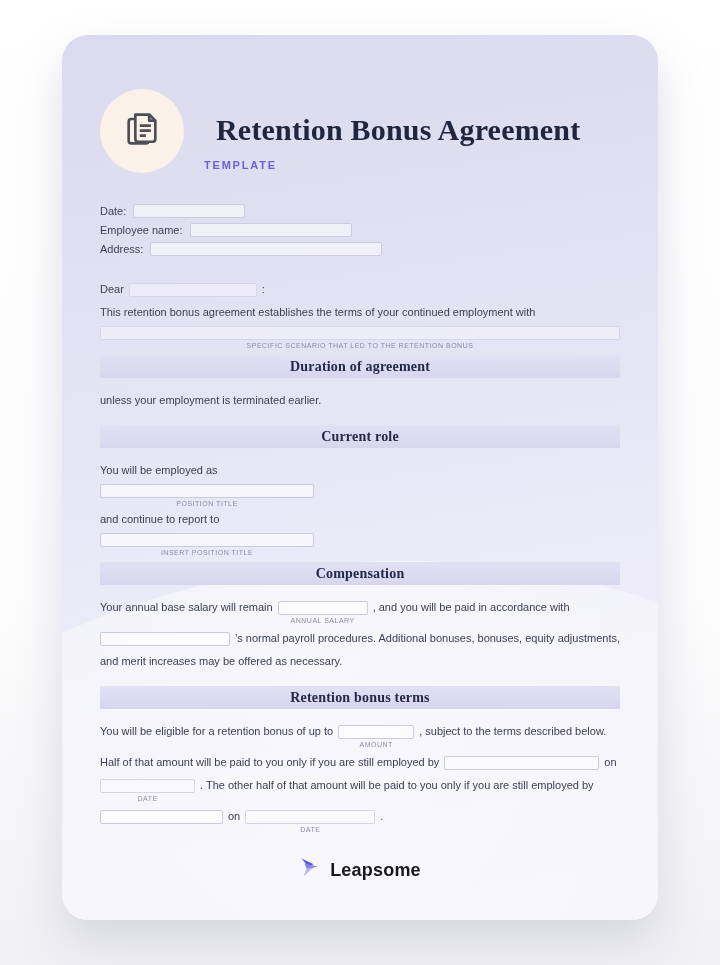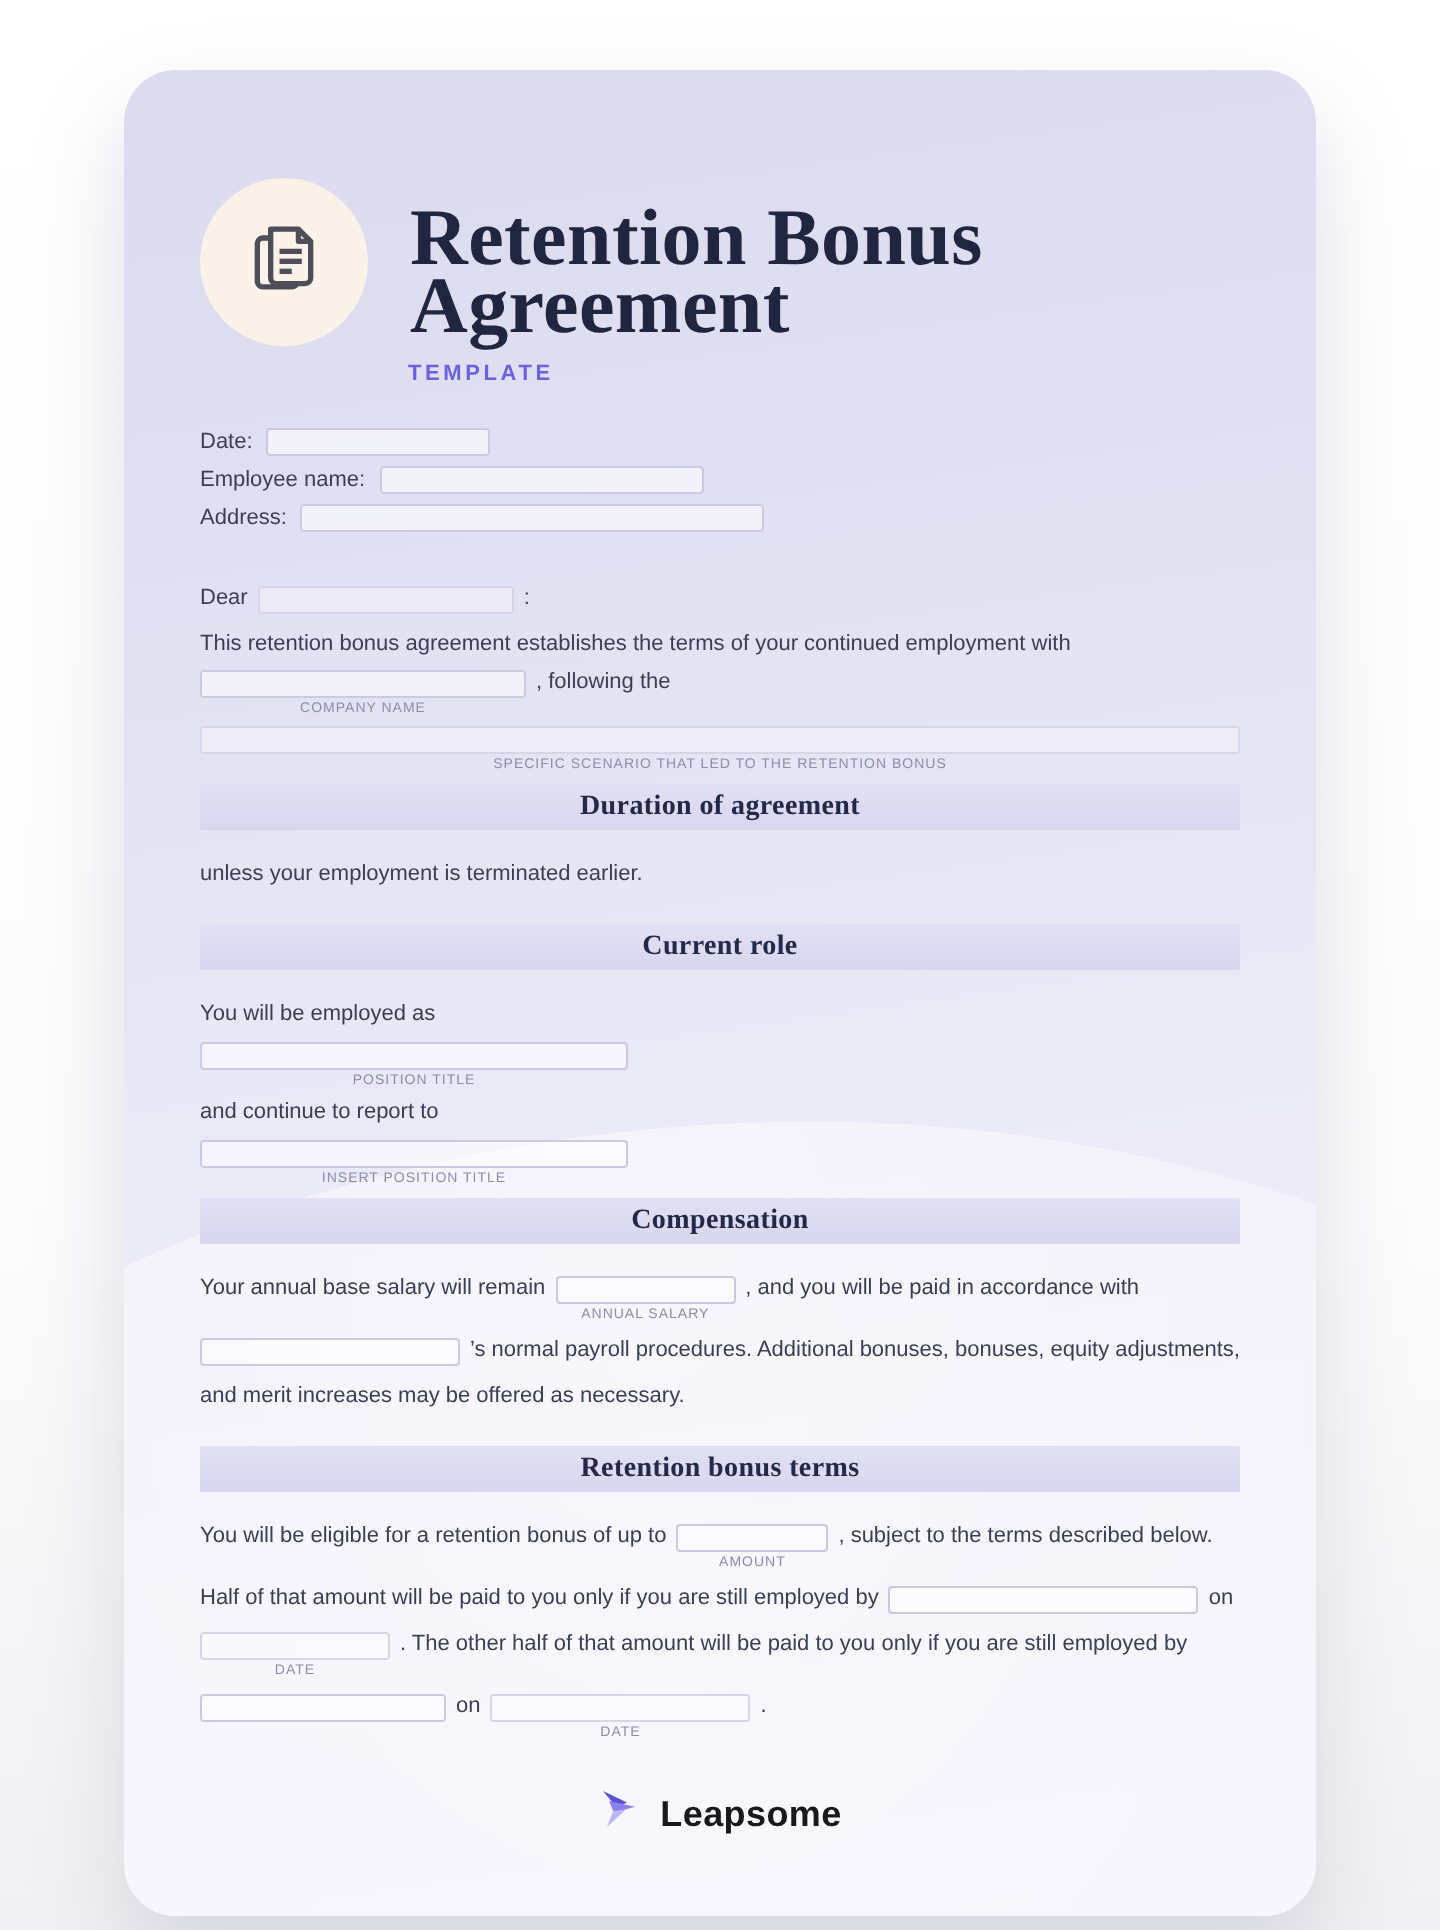--- a/index.html
+++ b/index.html
@@ -29,30 +29,30 @@
   .content{position:relative;z-index:1;}
 
   
   .header{display:flex;align-items:flex-start;gap:20px;}
   .icon-circle{
     flex:none;width:84px;height:84px;border-radius:50%;
     background:#FAF1E8;display:flex;align-items:center;justify-content:center;
   }
   .title-block{padding-top:12px;}
   .doc-title{
-    margin:1px;font-family:"Liberation Serif","DejaVu Serif",serif;
-    font-weight:bold;font-size:40px;line-height:34px;color:#20263F;letter-spacing:.2px;
+    margin:12px;font-family:"Liberation Serif","DejaVu Serif",serif;
+    font-weight:bold;font-size:30px;line-height:34px;color:#20263F;letter-spacing:.2px;
   }
   .badge{
     margin-top:11px;font-size:11px;font-weight:bold;
     letter-spacing:1.8px;color:#6A61DB;
   }
 
   
-  .meta{margin-top:18px;}
+  .meta{margin-top:28px;}
   .meta-row{display:flex;align-items:center;gap:7px;height:19px;}
   .label{font-size:11px;color:#3B3F54;}
 
   
   .line{
     display:flex;align-items:center;gap:5px;
     font-size:11px;color:#3A3E52;line-height:19px;text-align:center;white-space:nowrap;
   }
   .blank{
     display:inline-block;height:14px;box-sizing:border-box;
@@ -131,27 +131,20 @@
     </div>
 
     <div class="line mt22">
       <span>Dear</span>
       <span class="blank faint w128"></span>
       <span>:</span>
     </div>
     <div class="line mt4">
       <span>This retention bonus agreement establishes the terms of your continued employment with</span>
     </div>
-    <div class="line mb12">
-      <span class="bw">
-        <span class="blank w163"></span>
-        <span class="cap">COMPANY NAME</span>
-      </span>
-      <span>, following the</span>
-    </div>
     <div class="line mt4 mb14">
       <span class="bw">
         <span class="blank faint wfull"></span>
         <span class="cap">SPECIFIC SCENARIO THAT LED TO THE RETENTION BONUS</span>
       </span>
     </div>
 
     <div class="bar">
       <span>Duration of agreement</span>
     </div>

